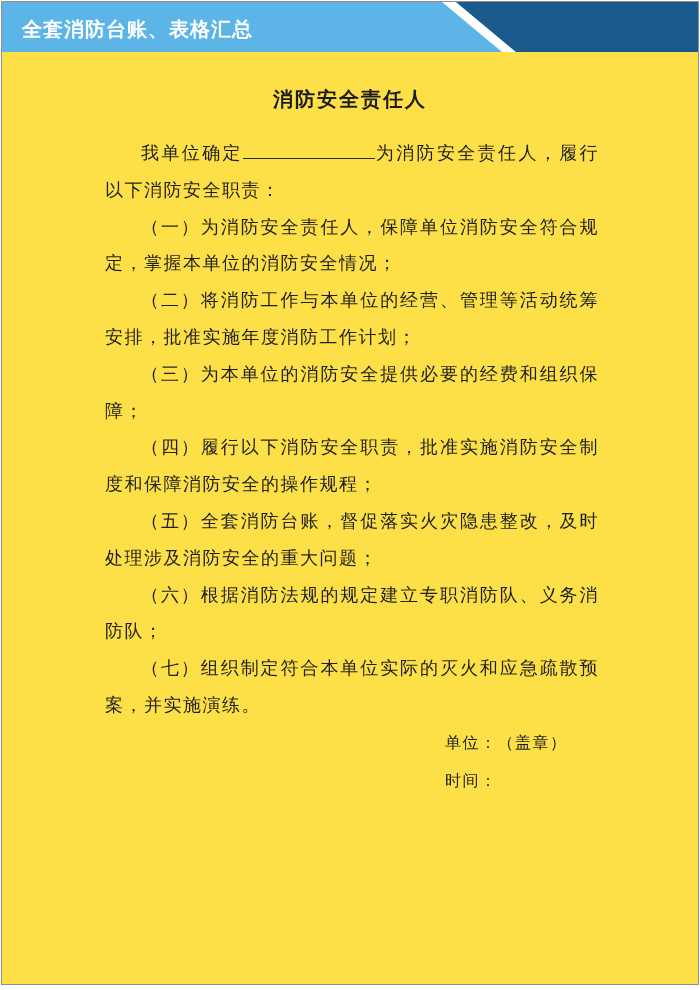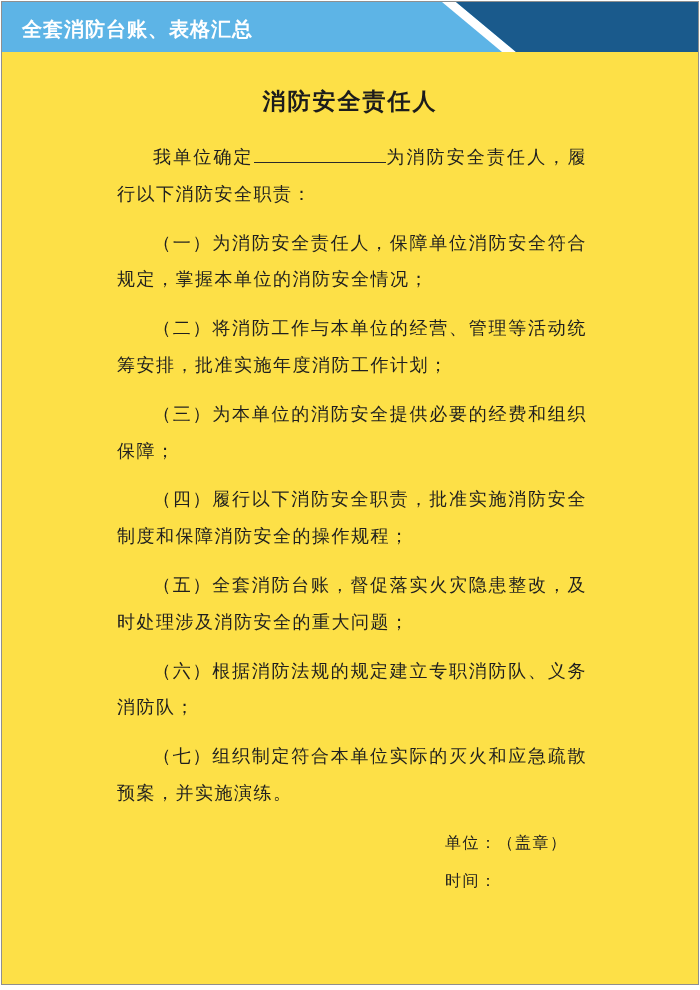--- a/index.html
+++ b/index.html
@@ -49,35 +49,35 @@
     letter-spacing: 1px;
     color: #ffffff;
     z-index: 2;
   }
   
   .doc-title {
     margin-top: 34px;
     text-align: center;
     font-family: "Liberation Sans", "DejaVu Sans", sans-serif;
     font-weight: bold;
-    font-size: 23px;
+    font-size: 20px;
     letter-spacing: 2px;
     color: #1c1c1c;
   }
   .content {
     margin-top: 22px;
     padding: 0 99px 0 103px;
     font-size: 18px;
     line-height: 36.8px;
     letter-spacing: 1.5px;
     color: #1f1f1f;
     text-align: justify;
   }
   .content p {
-    margin: 12px;
+    margin: 0;
     text-indent: 2em;
   }
   .blank {
     display: inline-block;
     width: 132px;
     height: 1.05em;
     border-bottom: 1.5px solid #2a2a2a;
     letter-spacing: 0;
   }
   .signature {

